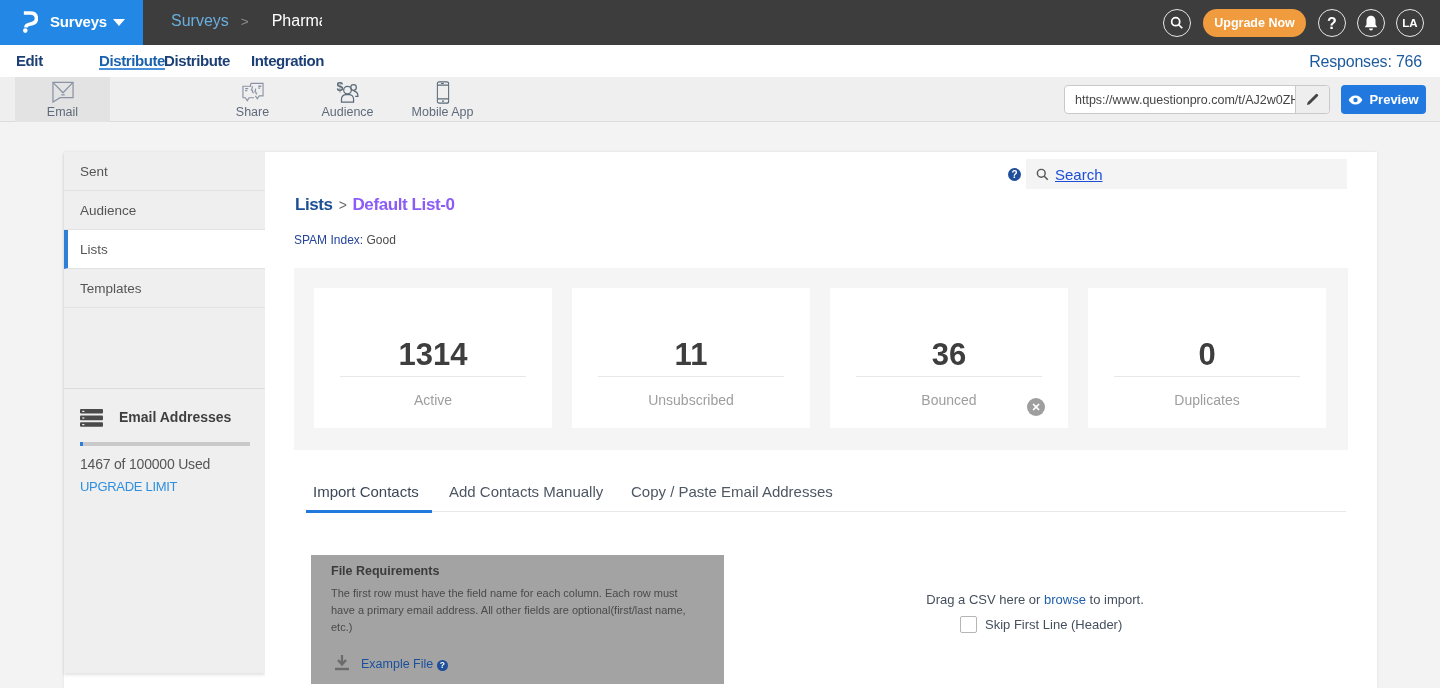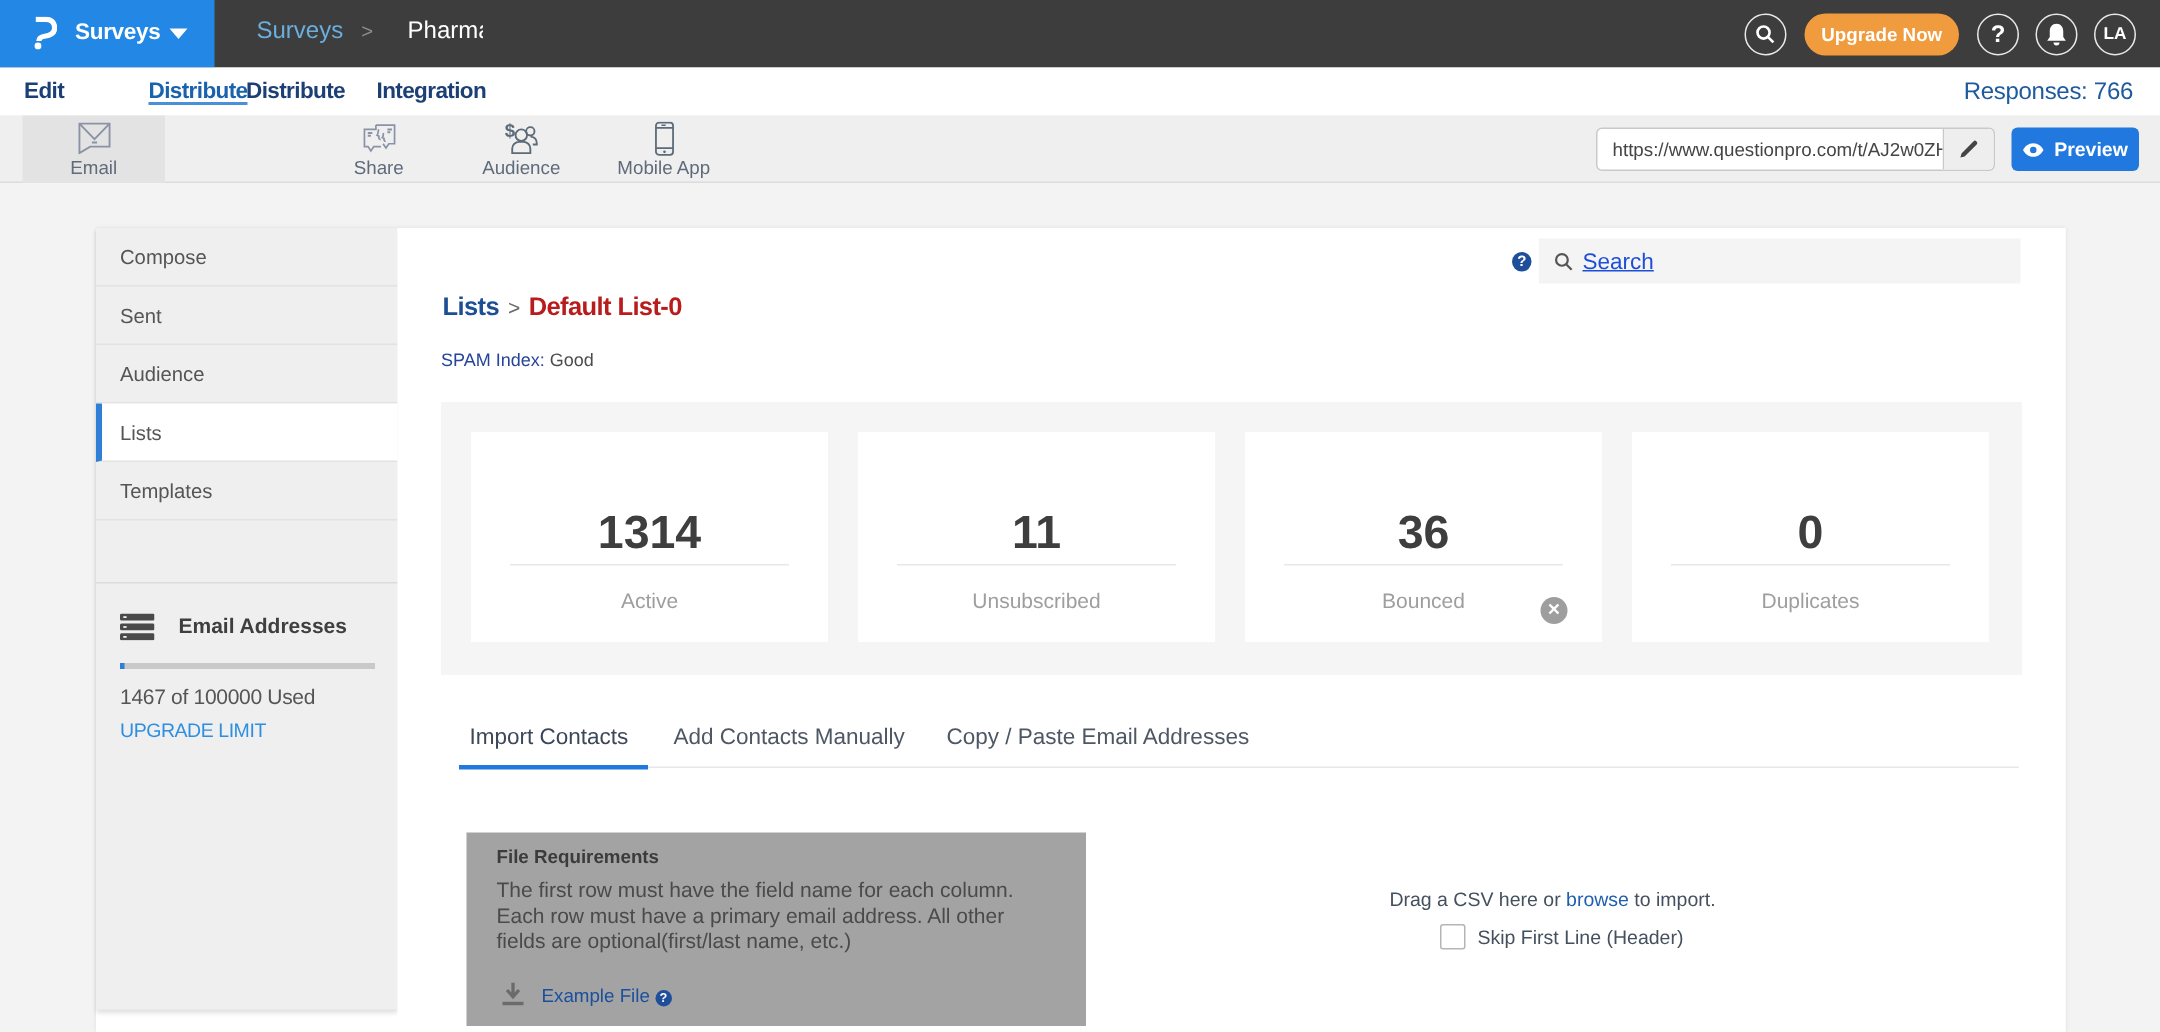--- a/index.html
+++ b/index.html
@@ -50,41 +50,41 @@
 #uplimit { margin:7px 0 0 16px; font-size:13px; color:#2e8fe0; letter-spacing:-0.3px; }
 
 
 #content { position:absolute; left:201px; top:0; width:1112px; height:536px; background:#fff; }
 #help2 { position:absolute; left:743px; top:16px; width:13px; height:13px; background:#1f4e9a; border-radius:50%; color:#fff; font-size:10px; font-weight:bold; text-align:center; line-height:13px; }
 #searchbox { position:absolute; left:761px; top:7px; width:321px; height:30px; background:#f4f4f4; }
 #searchbox .sph { position:absolute; left:29px; top:7px; font-size:15px; color:#1d4ed8;text-decoration:underline; }
 #crumb2 { position:absolute; left:30px; top:43px; font-size:17px; font-weight:bold; letter-spacing:-0.4px; }
 #crumb2 .b1 { color:#1d4f94; }
 #crumb2 .bgt { color:#6a6a6a; font-size:14px; font-weight:normal; margin:0 6px; }
-#crumb2 .b2 { color:#b91c1c; }
+#crumb2 .b2 { color:#8b5cf6; }
 #spam { position:absolute; left:29px; top:81px; font-size:12px; }
 #spam .s1 { color:#25449a; }
 #spam .s2 { color:#4c4c4c; }
 #graysec { position:absolute; left:29px; top:116px; width:1054px; height:182px; background:#f5f5f5; }
 .card { position:absolute; top:20px; width:238px; height:140px; background:#fff; }
 .card .num { margin-top:49px; text-align:center; font-size:31px; font-weight:bold; color:#3e3e3e; }
 .card .div { margin:3px 26px 0 26px; border-top:1px solid #e8e8e8; }
 .card .lbl { margin-top:15px; text-align:center; font-size:14px; color:#9e9e9e; }
 #bx { position:absolute; left:197px; top:110px; width:18px; height:18px; background:#9e9e9e; border-radius:50%; color:#fff; text-align:center; line-height:18px; font-size:11px; font-weight:bold; }
 
 
 #ctabs { position:absolute; left:41px; top:320px; width:1040px; height:40px; border-bottom:1px solid #e8e8e8; }
 .ctab { position:absolute; top:11px; font-size:15px; color:#4e5764; }
 .ctab.active { color:#3c4858; }
 #ctabunderline { position:absolute; left:0; top:38px; width:126px; height:3px; background:#2179e0; }
 
 
 #filereq { position:absolute; left:46px; top:403px; width:413px; height:129px; background:#a3a3a3; }
 #filereq h4 { margin:9px 0 0 20px; font-size:12.5px; color:#3b3b3b; }
-#filereq p { margin:7px 20px 0 20px; font-size:14px; color:#4a4a4a; line-height:17px; }
+#filereq p { margin:7px 20px 0 20px; font-size:11px; color:#4a4a4a; line-height:17px; }
 #exrow { margin:19px 0 0 23px; font-size:12.5px; color:#1a4f9e; }
 #exq { display:inline-block; width:11px; height:11px; background:#1f4e9a; border-radius:50%; color:#fff; font-size:8.5px; font-weight:bold; text-align:center; line-height:11px; vertical-align:0px; }
 
 #dragcsv { position:absolute; left:570px; top:440px; width:400px; text-align:center; font-size:13px; color:#44505e; }
 #dragcsv .br { color:#1f5fae; }
 #skiprow { position:absolute; left:695px; top:464px; font-size:13px; color:#44505e; }
 #skiprow .cb { display:inline-block; width:17px; height:17px; border:1px solid #b5b5b5; background:#fff; border-radius:2px; vertical-align:-4px; margin-right:8px; }
 </style>
 </head>
 <body>
@@ -170,21 +170,20 @@
         </svg></div>
   </div>
   <div id="preview"><svg width="15" height="10" viewBox="0 0 16 11" style="vertical-align:-1px; margin-right:6px;">
         <path d="M8 0.5 C4.5 0.5 1.8 2.8 0.5 5.5 C1.8 8.2 4.5 10.5 8 10.5 C11.5 10.5 14.2 8.2 15.5 5.5 C14.2 2.8 11.5 0.5 8 0.5 Z" fill="#fff"></path>
         <circle cx="8" cy="5.5" r="2.4" fill="#2179e0"></circle>
       </svg>Preview</div>
 </div>
 
 <div id="panel">
   <div id="sidebar">
-    <div class="sitem">Compose</div>
     <div class="sitem">Sent</div>
     <div class="sitem">Audience</div>
     <div class="sitem sel">Lists</div>
     <div class="sitem">Templates</div>
     <div id="sb2">
       <div id="ea-head"><svg width="23" height="18" viewBox="0 0 23 18">
             <g fill="#4a4a4a">
               <rect x="0" y="0" width="23" height="4.6" rx="1"></rect>
               <rect x="0" y="6.6" width="23" height="4.6" rx="1"></rect>
               <rect x="0" y="13.2" width="23" height="4.6" rx="1"></rect>

